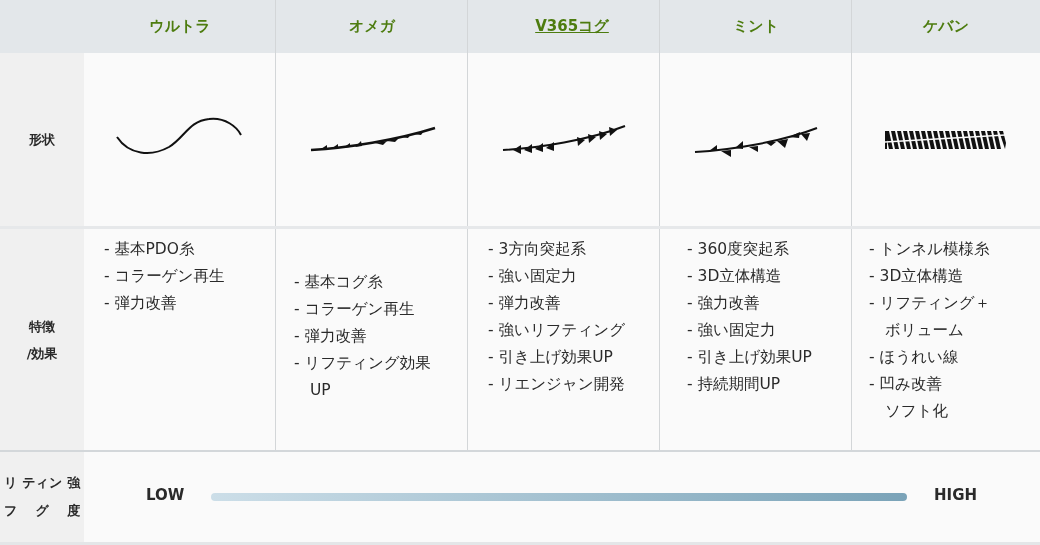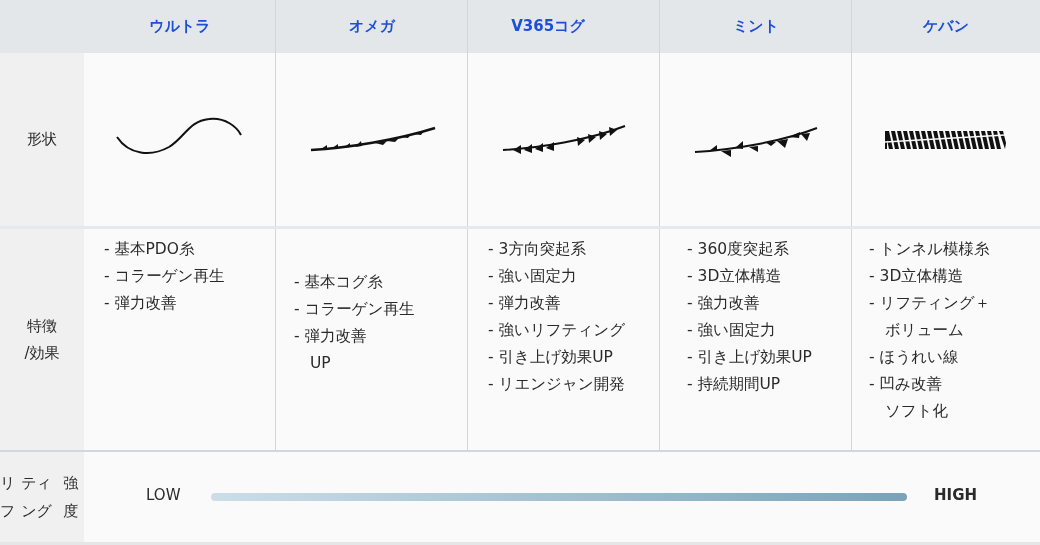--- a/index.html
+++ b/index.html
@@ -1,43 +1,43 @@
 <!DOCTYPE html>
 <html><head>
 <meta charset="utf-8">
 <style>
   * { box-sizing: border-box; margin: 0; padding: 0; }
   html, body { width: 1040px; height: 545px; background: #fafafa; overflow: hidden; }
   body { font-family: "DejaVu Sans", "Liberation Sans", sans-serif; color: #222; }
   .table { position: relative; width: 1040px; height: 545px; }
   .hdr { position: absolute; top: 0; left: 0; width: 1040px; height: 53px; background: #e3e7ea; }
-  .hdr-cell { position: absolute; top: 0; height: 53px; display: flex; align-items: center; justify-content: center; font-size: 15px; font-weight: bold; color: #1d4ed8; }
+  .hdr-cell { position: absolute; top: 0; height: 53px; display: flex; align-items: center; justify-content: center; font-size: 15px; font-weight: bold; color: #4d7c0f; }
   .vline { position: absolute; width: 1px; background: #d3d6d8; }
-  .label-col { position: absolute; left: 0; width: 84px; background: #f0f0f0; display: flex; align-items: center; justify-content: center; text-align: left; font-size: 15px; font-weight: normal; color: #2a2a2a; line-height: 27px; }
+  .label-col { position: absolute; left: 0; width: 84px; background: #f0f0f0; display: flex; align-items: center; justify-content: center; text-align: center; font-size: 13px; font-weight: bold; color: #2a2a2a; line-height: 27px; }
   .hline { position: absolute; left: 0; width: 1040px; height: 3px; background: #e6e8ea; }
   .hline.dark { background: #d3d7da; height: 2px; }
   .shape-cell { position: absolute; top: 53px; height: 173px; display: flex; align-items: center; justify-content: center; }
   .feat-cell { position: absolute; top: 229px; height: 221px; padding-top: 7px; font-size: 15.5px; line-height: 27px; color: #2a2a2a; }
   .feat-item { display: block; white-space: nowrap; }
   .feat-cont { display: block; padding-left: 16px; white-space: nowrap; }
   .bar-row { position: absolute; top: 452px; left: 84px; width: 956px; height: 90px; }
-  .low { position: absolute; left: 62px; top: 34px; font-size: 15px; font-weight: normal; color: #2a2a2a; }
+  .low { position: absolute; left: 62px; top: 34px; font-size: 15px; font-weight: bold; color: #2a2a2a; }
   .high { position: absolute; left: 850px; top: 34px; font-size: 15px; font-weight: bold; color: #2a2a2a; }
   .bar { position: absolute; left: 127px; top: 41px; width: 696px; height: 8px; border-radius: 4px; }
   .bottom { position: absolute; left: 0; top: 542px; width: 1040px; height: 3px; background: #e4e6e8; }
 </style>
 </head>
 <body>
 
 <div class="table">
 
   <div class="hdr">
     <div class="hdr-cell" style="left:84px;width:192px;">ウルトラ</div>
     <div class="hdr-cell" style="left:276px;width:192px;">オメガ</div>
-    <div class="hdr-cell" style="left:452px;width:192px;">V365コグ</div>
+    <div class="hdr-cell" style="left:476px;width:192px;text-decoration:underline;">V365コグ</div>
     <div class="hdr-cell" style="left:660px;width:192px;">ミント</div>
     <div class="hdr-cell" style="left:852px;width:188px;">ケバン</div>
   </div>
 
   <div class="label-col" style="top:53px;height:173px;">
     <span>形状</span>
   </div>
   <div class="label-col" style="top:229px;height:221px;flex-direction:column;">
     <span>特徴</span>
     <span>/効果</span>
@@ -138,20 +138,21 @@
   <div class="feat-cell" style="left:104px;width:172px;">
     <span class="feat-item">- 基本PDO糸</span>
     <span class="feat-item">- コラーゲン再生</span>
     <span class="feat-item">- 弾力改善</span>
   </div>
 
   <div class="feat-cell" style="left:294px;width:174px;margin-top:33px;">
     <span class="feat-item">- 基本コグ糸</span>
     <span class="feat-item">- コラーゲン再生</span>
     <span class="feat-item">- 弾力改善</span>
+    <span class="feat-item">- リフティング効果</span>
     <span class="feat-cont">UP</span>
   </div>
 
   <div class="feat-cell" style="left:488px;width:172px;">
     <span class="feat-item">- 3方向突起系</span>
     <span class="feat-item">- 強い固定力</span>
     <span class="feat-item">- 弾力改善</span>
     <span class="feat-item">- 強いリフティング</span>
     <span class="feat-item">- 引き上げ効果UP</span>
     <span class="feat-item">- リエンジャン開発</span>

